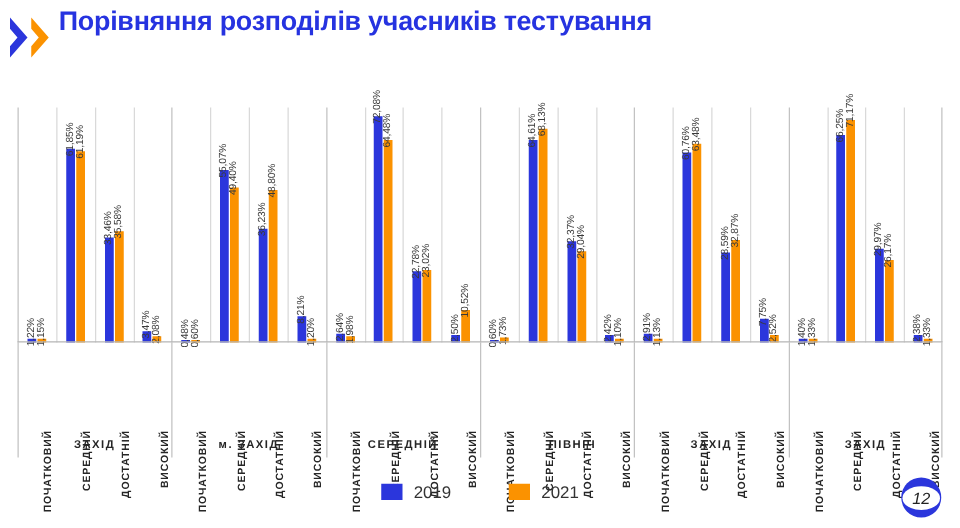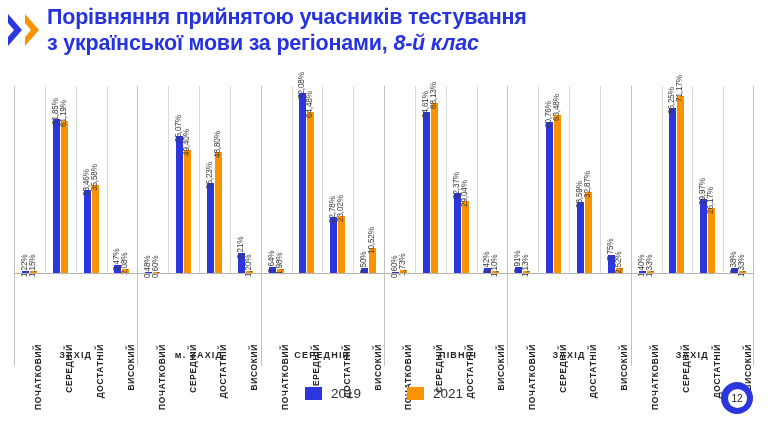--- a/index.html
+++ b/index.html
@@ -126,40 +126,39 @@
   
   #pagenum {
     position: absolute;
     right: 15px; top: 382px;
     width: 32px; height: 32px;
     border-radius: 50%;
     background: #2B36DC;
     display: flex; align-items: center; justify-content: center;
   }
   #pagenum .inner {
-    width: 19px; height: 19px;
+    width: 30px; height: 19px;
     border-radius: 50%;
     background: #ffffff;
     display: flex; align-items: center; justify-content: center;
-    font-size: 10px; color: #222;
+    font-size: 13px; color: #222; font-style: italic;
   }
 </style>
 </head>
 <body>
 
 <div id="page">
 
   <svg id="logo" viewBox="0 0 38 40">
     <path d="M2 4 L16 20 L2 36 L2 27 L8 20 L2 13 Z" fill="#2B36DC"></path>
     <path d="M19 4 L33 20 L19 36 L19 27 L25 20 L19 13 Z" fill="#FB9200"></path>
   </svg>
 
   <div id="title">
-    <div>Порівняння прийнятою учасників тестування</div>
-    <div><span>з української мови за регіонами, </span><span class="ital">8-й клас</span></div>
+    <div>Порівняння розподілів учасників тестування</div>
   </div>
 
   <div id="plot">
       <div class="gridline" style="left: 31px;"></div>
       <div class="gridline" style="left: 62px;"></div>
       <div class="gridline" style="left: 93px;"></div>
       <div class="gridline" style="left: 154px;"></div>
       <div class="gridline" style="left: 185px;"></div>
       <div class="gridline" style="left: 216px;"></div>
       <div class="gridline" style="left: 278px;"></div>

